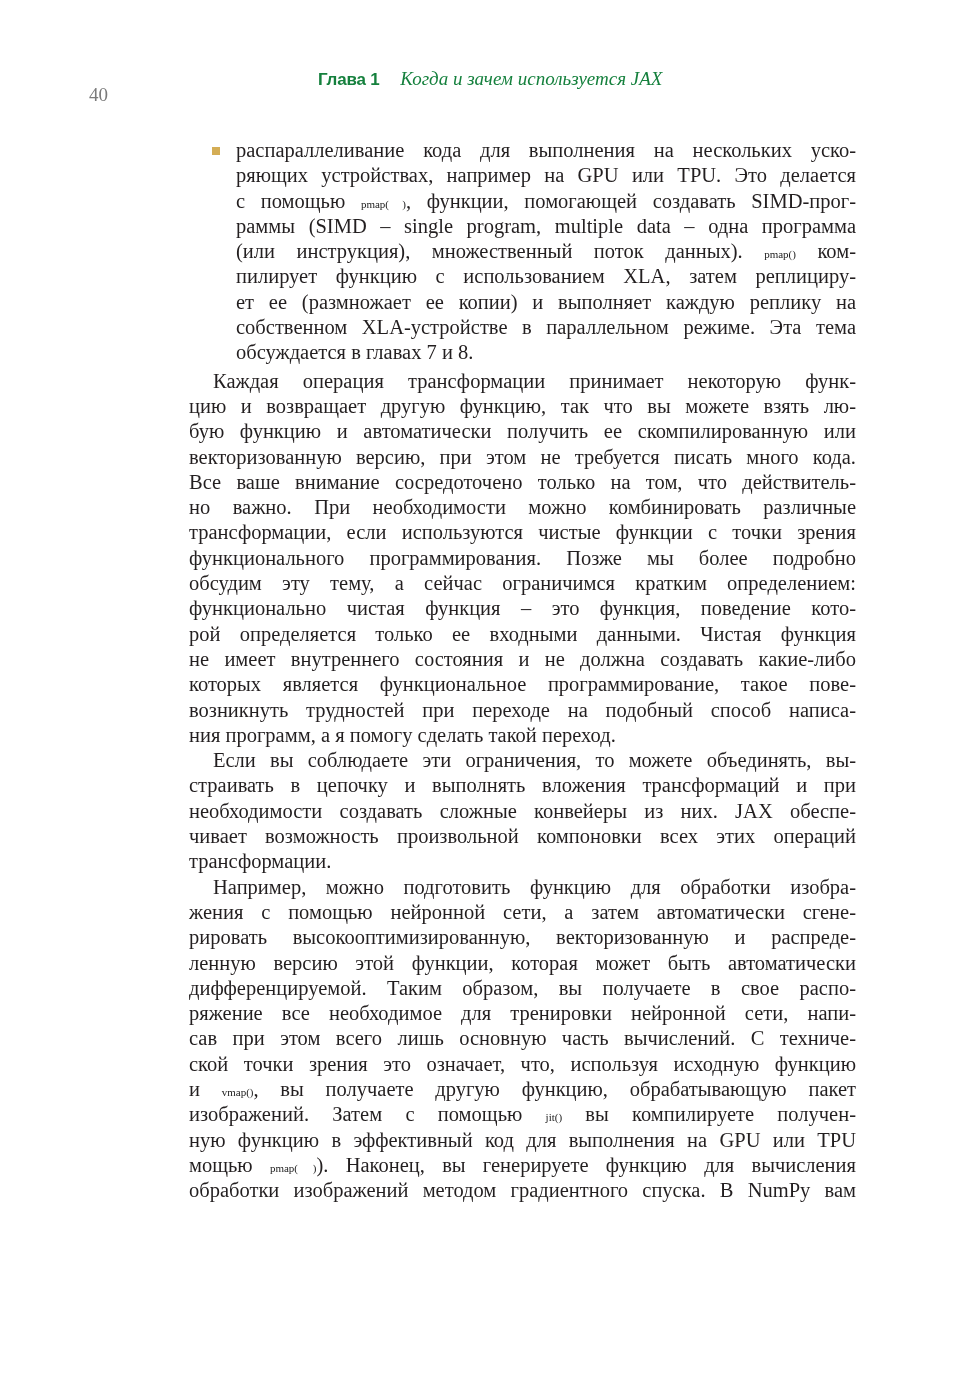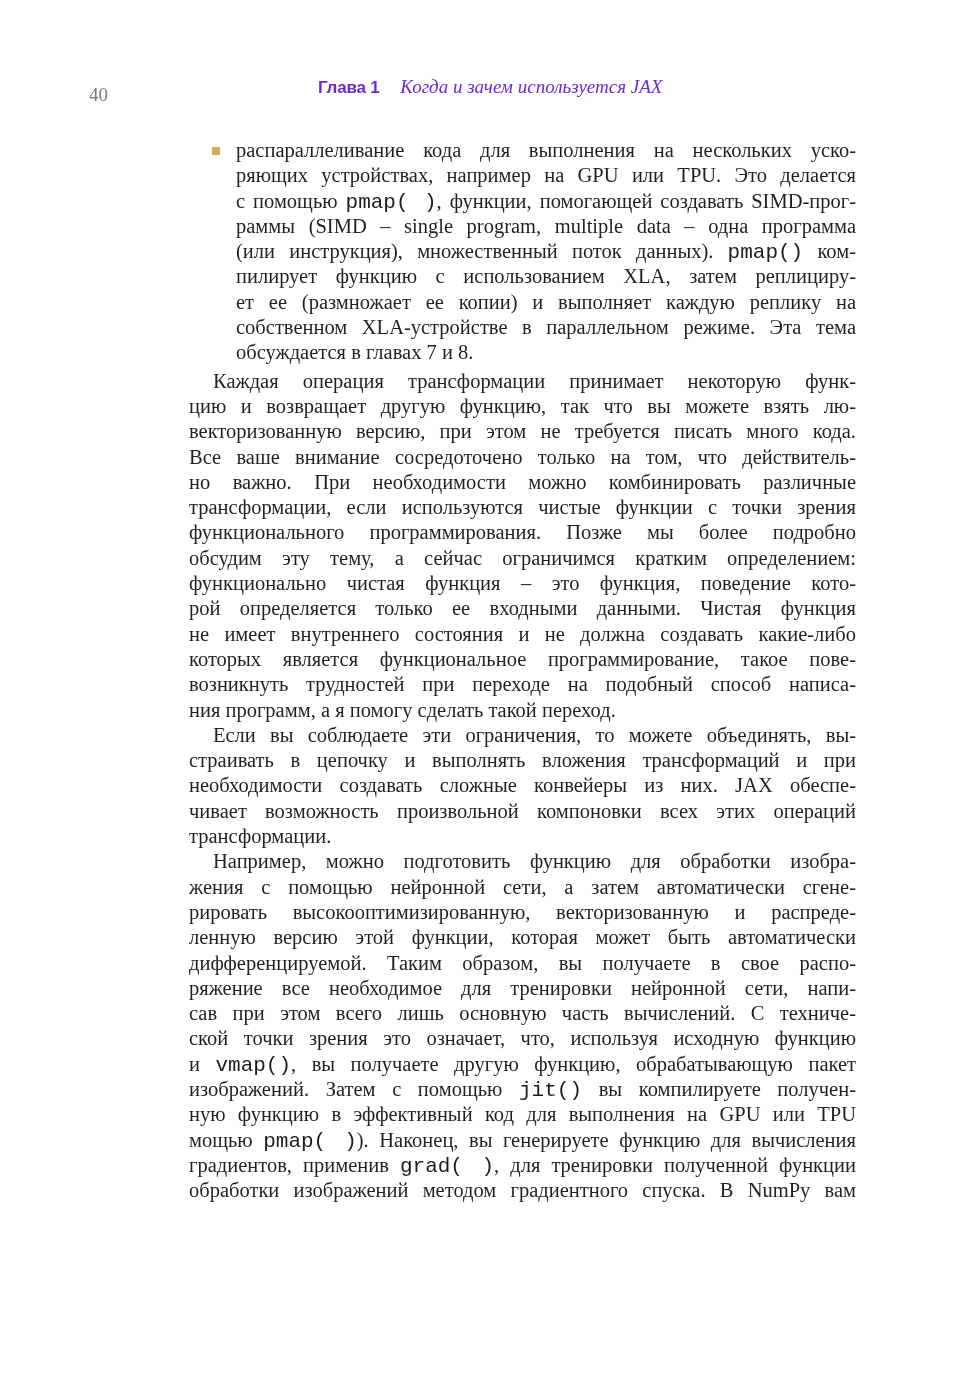--- a/index.html
+++ b/index.html
@@ -7,22 +7,22 @@
     width: 974px; height: 1388px; position: relative; overflow: hidden;
     font-family: "Liberation Serif", "DejaVu Serif", serif;
     color: #231f20;
   }
   .page-number {
     position: absolute; left: 89px; top: 84px;
     font-size: 19px; color: #7a7a7a;
     font-family: "Liberation Serif", serif;
   }
   .running-head {
-    position: absolute; left: 318px; top: 76px;
-    font-size: 19px; color: #6d28d9; white-space: nowrap;
+    position: absolute; left: 318px; top: 68px;
+    font-size: 19px; color: #15803d; white-space: nowrap;
   }
   .running-head .chapter {
     font-family: "Liberation Sans", "DejaVu Sans", sans-serif;
     font-weight: bold; font-size: 17px; letter-spacing: -0.2px;
     margin-right: 16px;
   }
   .running-head .title {
     font-family: "Liberation Serif", serif; font-style: italic;
   }
   .content {
@@ -35,22 +35,22 @@
   }
   .line.last { text-align-last: left; }
   .bullet-block { position: relative; padding-left: 47px; margin-bottom: 3px; }
   .bullet-marker {
     position: absolute; left: 23px; top: 9px;
     width: 8px; height: 8px; background: #d4ad55;
   }
   .para .line.first { padding-left: 24px; }
   .para { margin-bottom: 0; }
   code, .code {
-    font-family: Liberation Mono, monospace;
-    font-size: 21px; color: #1c1c1c;
+    font-family: Liberation Serif, serif;
+    font-size: 11px; color: #1c1c1c;
   }
 </style>
 </head>
 <body>
 
 <div class="page-number">40</div>
 <div class="running-head">
   <span class="chapter">Глава 1</span>
   <span class="title">Когда и зачем используется JAX</span>
 </div>
@@ -64,20 +64,21 @@
       <span class="line">раммы (SIMD – single program, multiple data – одна программа</span>
       <span class="line">(или инструкция), множественный поток данных). <span class="code">pmap()</span> ком-</span>
       <span class="line">пилирует функцию с использованием XLA, затем реплициру-</span>
       <span class="line">ет ее (размножает ее копии) и выполняет каждую реплику на</span>
       <span class="line">собственном XLA-устройстве в параллельном режиме. Эта тема</span>
       <span class="line last">обсуждается в главах 7 и 8.</span>
     </div>
   <div class="para">
       <span class="line first">Каждая операция трансформации принимает некоторую функ-</span>
       <span class="line">цию и возвращает другую функцию, так что вы можете взять лю-</span>
+      <span class="line">бую функцию и автоматически получить ее скомпилированную или</span>
       <span class="line">векторизованную версию, при этом не требуется писать много кода.</span>
       <span class="line">Все ваше внимание сосредоточено только на том, что действитель-</span>
       <span class="line">но важно. При необходимости можно комбинировать различные</span>
       <span class="line">трансформации, если используются чистые функции с точки зрения</span>
       <span class="line">функционального программирования. Позже мы более подробно</span>
       <span class="line">обсудим эту тему, а сейчас ограничимся кратким определением:</span>
       <span class="line">функционально чистая функция – это функция, поведение кото-</span>
       <span class="line">рой определяется только ее входными данными. Чистая функция</span>
       <span class="line">не имеет внутреннего состояния и не должна создавать какие-либо</span>
       <span class="line">которых является функциональное программирование, такое пове-</span>
@@ -97,16 +98,15 @@
       <span class="line">рировать высокооптимизированную, векторизованную и распреде-</span>
       <span class="line">ленную версию этой функции, которая может быть автоматически</span>
       <span class="line">дифференцируемой. Таким образом, вы получаете в свое распо-</span>
       <span class="line">ряжение все необходимое для тренировки нейронной сети, напи-</span>
       <span class="line">сав при этом всего лишь основную часть вычислений. С техниче-</span>
       <span class="line">ской точки зрения это означает, что, используя исходную функцию</span>
       <span class="line">и <span class="code">vmap()</span>, вы получаете другую функцию, обрабатывающую пакет</span>
       <span class="line">изображений. Затем с помощью <span class="code">jit()</span> вы компилируете получен-</span>
       <span class="line">ную функцию в эффективный код для выполнения на GPU или TPU</span>
       <span class="line">мощью <span class="code">pmap( )</span>). Наконец, вы генерируете функцию для вычисления</span>
-      <span class="line">градиентов, применив <span class="code">grad( )</span>, для тренировки полученной функции</span>
       <span class="line">обработки изображений методом градиентного спуска. В NumPy вам</span>
     </div>
 </div>
 
 </body></html>

